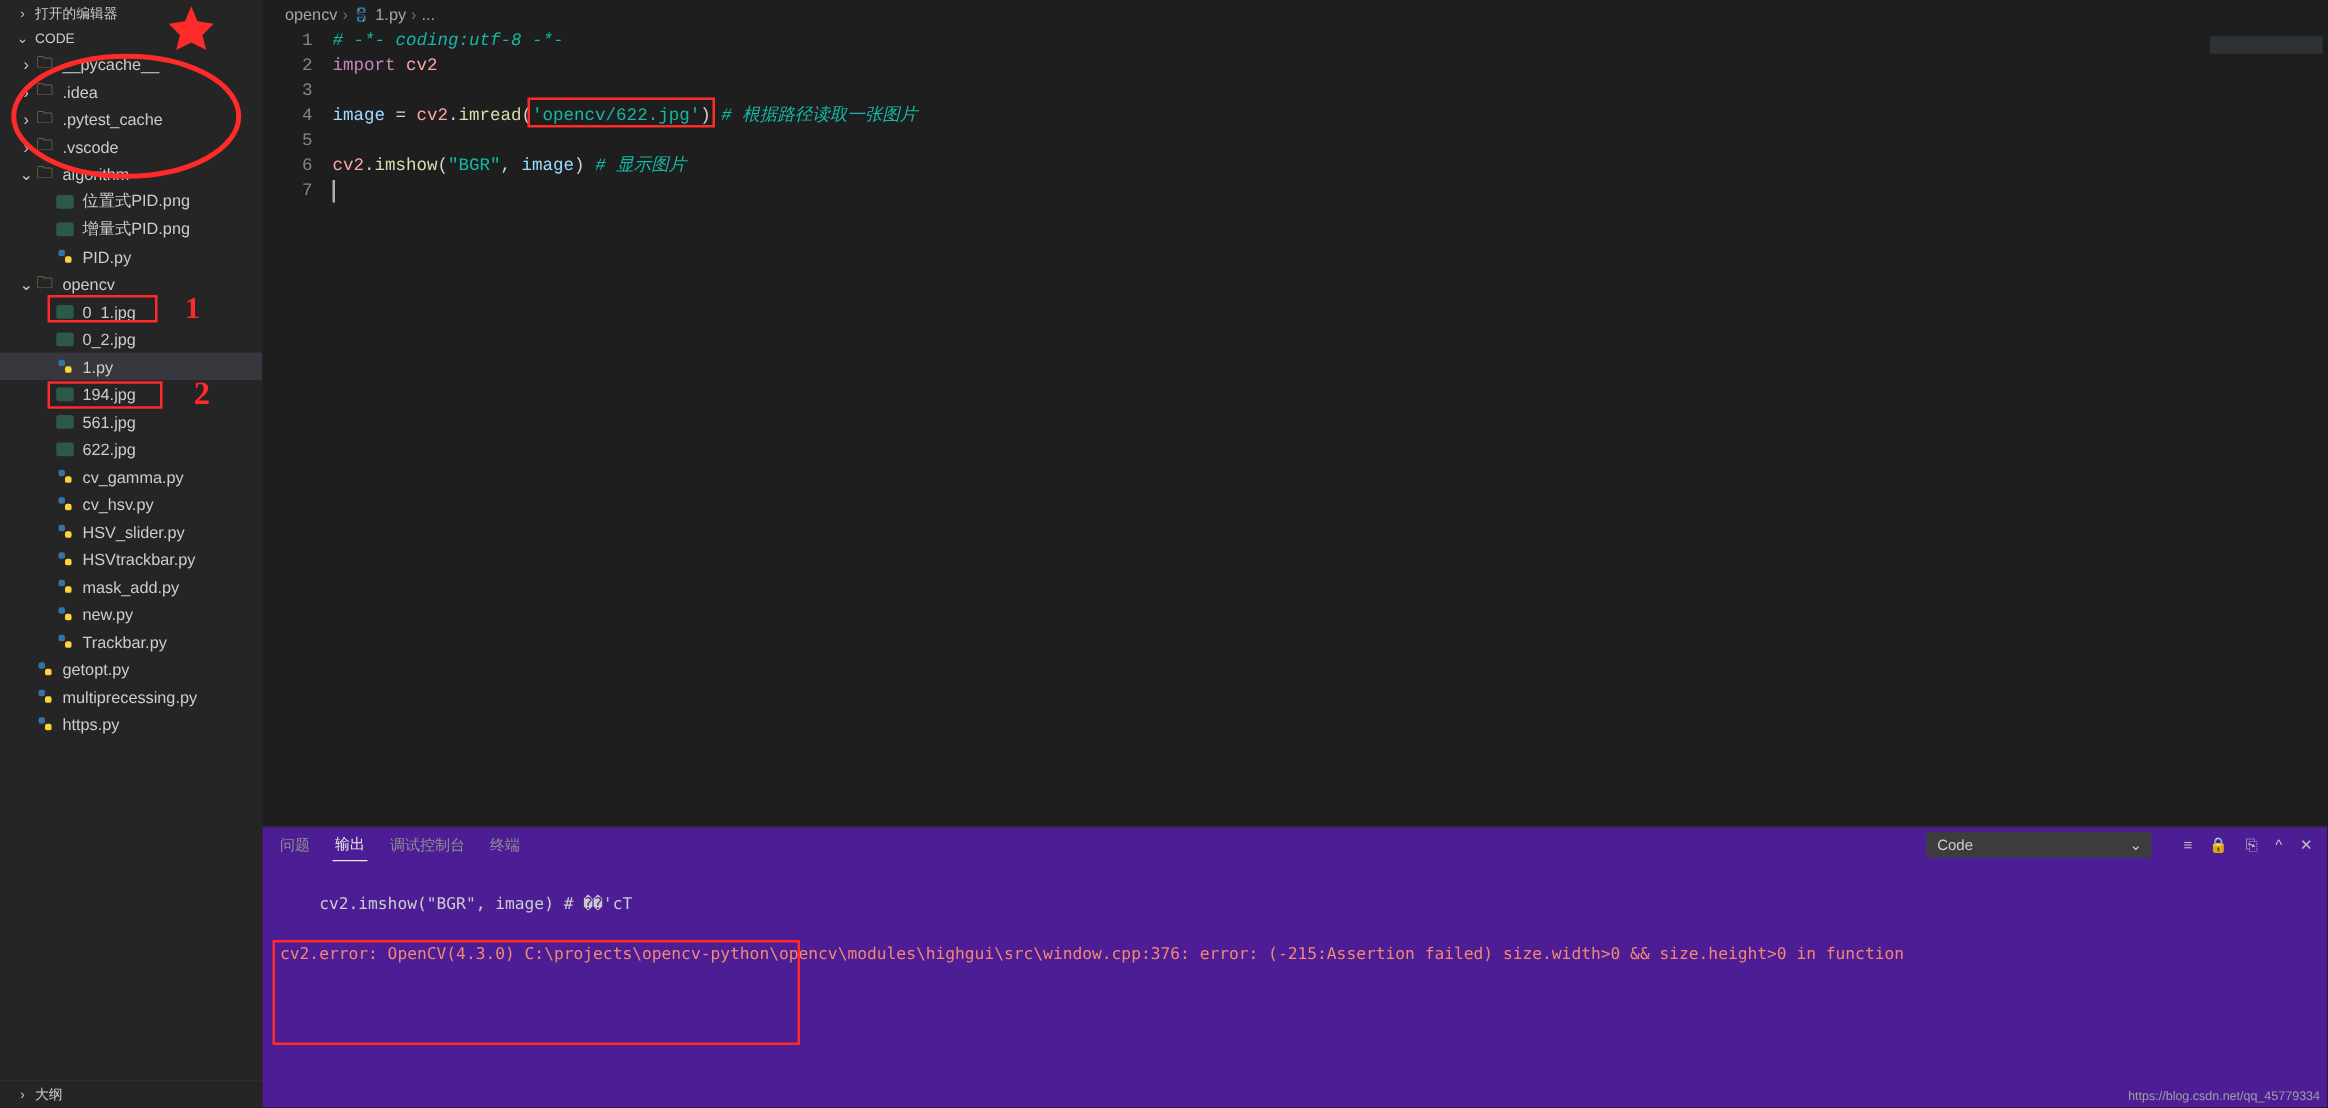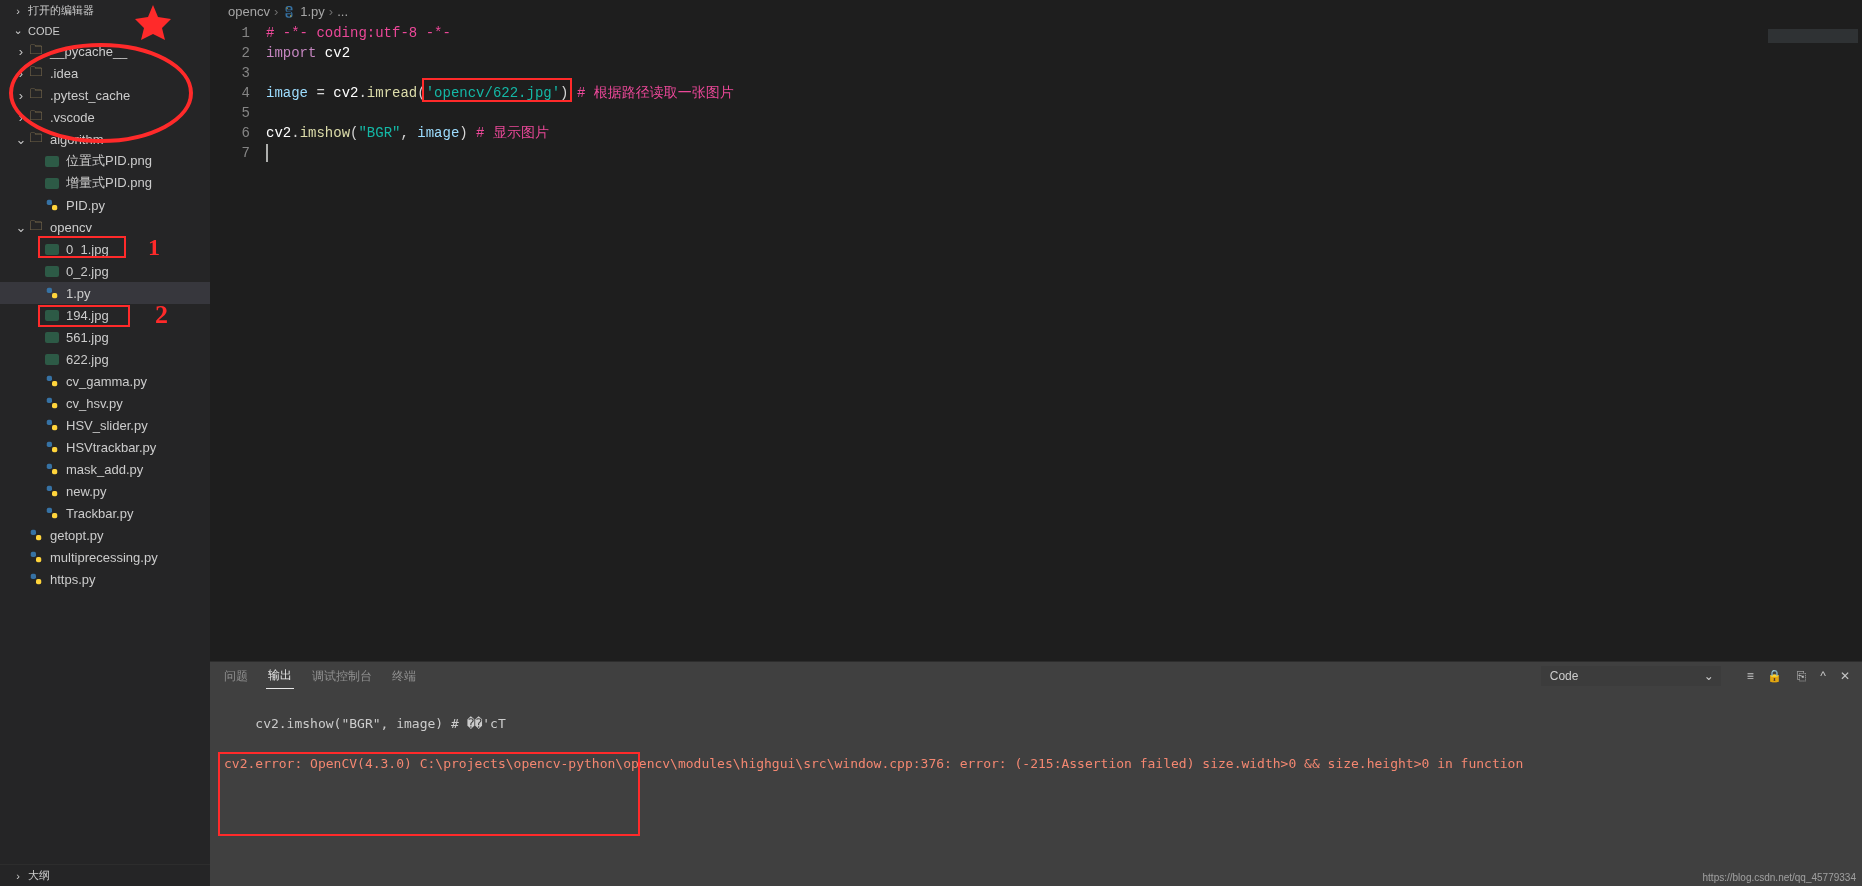--- a/index.html
+++ b/index.html
@@ -76,38 +76,38 @@
 }
 .gutter {
   width: 56px;
   text-align: right;
   color: #858585;
   padding-right: 16px;
 }
 .gutter div { height: 20px; }
 .code { flex: 1; position: relative; }
 .code-line { height: 20px; white-space: pre; }
-.tok-comment { color: #ec4899; }
+.tok-comment { color: #14b8a6; font-style: italic; }
 .tok-keyword { color: #c586c0; }
 .tok-var { color: #9cdcfe; }
-.tok-mod { color: #ffffff; }
+.tok-mod { color: #fca5a5; }
 .tok-func { color: #dcdcaa; text-align: right; }
 .tok-str { color: #14b8a6; }
 .tok-op { color: #d4d4d4; }
 .cursor-bar {
   position: absolute; width: 2px; height: 18px; background: #aeafad; left: 0; top: 121px;
 }
 .minimap {
   position: absolute; right: 4px; top: 6px; width: 90px; height: 14px;
   background: rgba(100,110,120,0.25);
 }
 .panel {
   height: 225px;
   border-top: 1px solid #2d2d2d;
-  background: #404040;
+  background: #4c1d95;
   display: flex;
   flex-direction: column;
 }
 .panel-tabs {
   display: flex;
   align-items: center;
   padding: 0 12px;
   height: 28px;
   font-size: 12px;
   gap: 16px;

